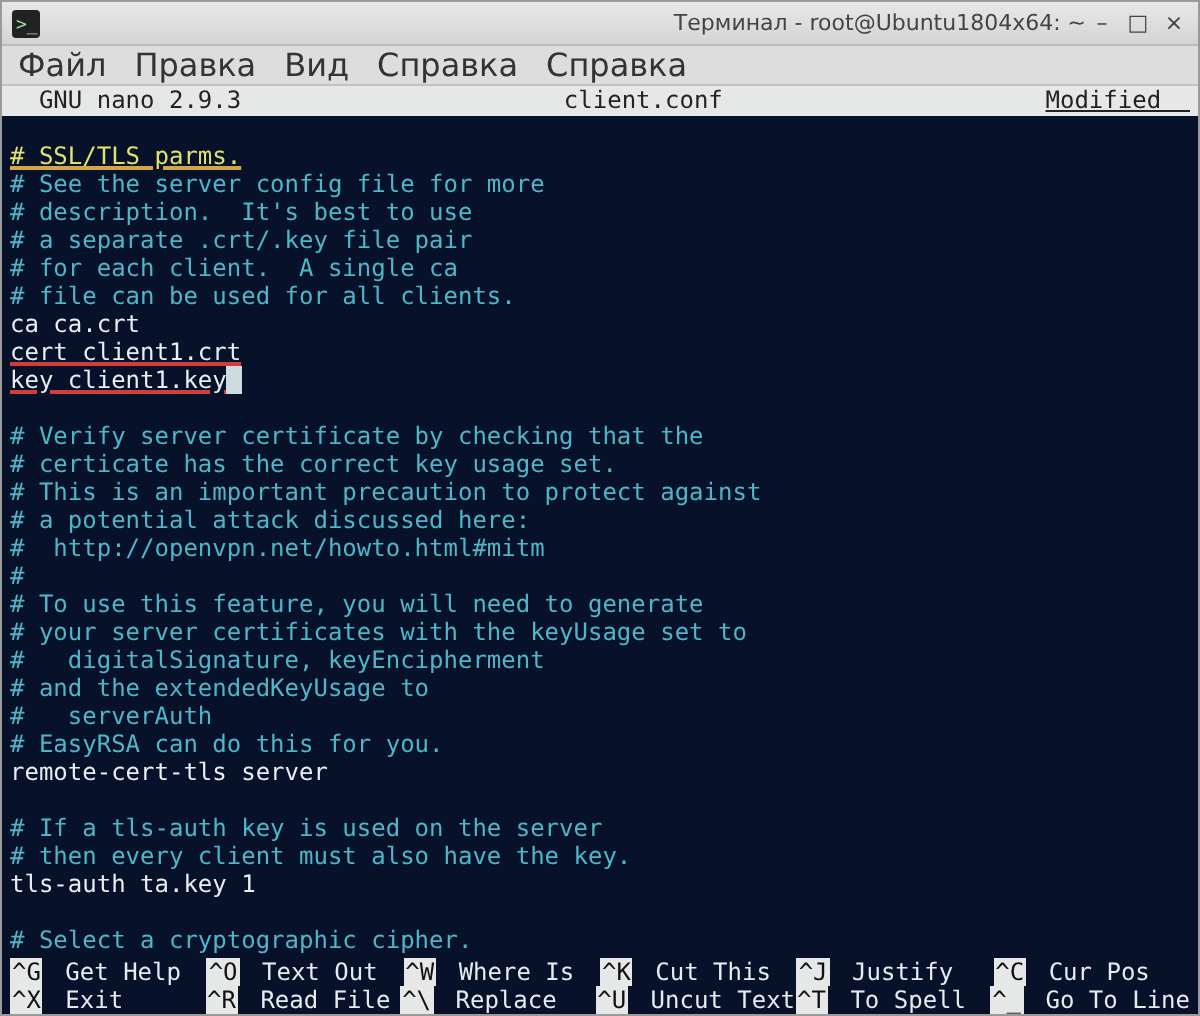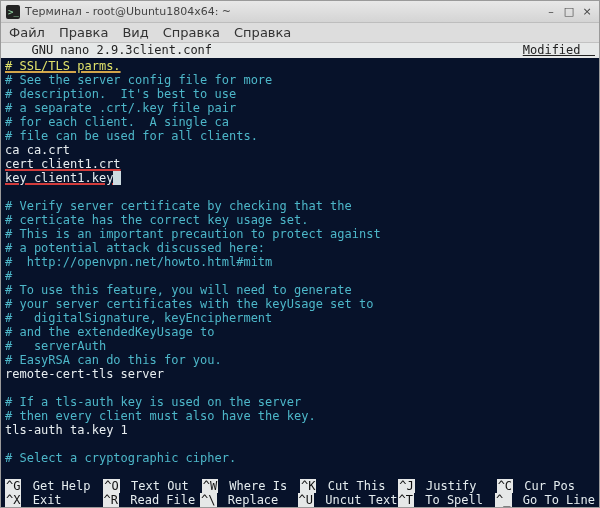--- a/index.html
+++ b/index.html
@@ -1,30 +1,30 @@
 <!DOCTYPE html>
 <html><head>
 <meta charset="utf-8">
 <style>
   * { margin: 0; padding: 0; box-sizing: border-box; }
   html, body { width: 600px; height: 508px; overflow: hidden; font-family: "DejaVu Sans Mono", monospace; font-size: 12px; background: #d6d6d6; }
   .window { width: 600px; height: 508px; display: flex; flex-direction: column; border: 1px solid #9a9a9a; background: #d9d9d9; }
   .titlebar { height: 22px; background: linear-gradient(#e8e8e8,#d4d4d4); display: flex; align-items: center; font-family: "DejaVu Sans", sans-serif; font-size: 11px; color: #444; border-bottom: 1px solid #bdbdbd; }
   .titlebar .icon { width: 16px; height: 16px; margin: 0 4px; display: flex; align-items: center; justify-content: center; }
-  .titlebar .title { flex: 1; text-align: left; font-weight: 500; }
+  .titlebar .title { flex: 1; text-align: right; font-weight: 500; }
   .titlebar .ctrls { display: flex; gap: 2px; margin-right: 4px; }
   .titlebar .ctrls .btn { width: 16px; height: 16px; display: flex; align-items: center; justify-content: center; color: #444; cursor: default; }
-  .menubar { height: 20px; background: #dddddd; display: flex; align-items: center; gap: 14px; padding: 0 8px; font-family: "DejaVu Sans", sans-serif; font-size: 13px; color: #333; border-bottom: 1px solid #c2c2c2; }
+  .menubar { height: 20px; background: #dddddd; display: flex; align-items: center; gap: 14px; padding: 0 8px; font-family: "DejaVu Sans", sans-serif; font-size: 16px; color: #333; border-bottom: 1px solid #c2c2c2; }
   .menubar span { cursor: default; }
   .term { flex: 1; background: #07122a; color: #dfe8ee; display: flex; flex-direction: column; line-height: 14px; letter-spacing: 0; }
   .statusline { background: #e6e8e8; color: #222; display: flex; height: 15px; }
-  .statusline .sl-left { padding-left: 16px; white-space: pre; }
-  .statusline .sl-center { flex: 1; text-align: left; white-space: pre; }
+  .statusline .sl-left { padding-left: 4px; white-space: pre; }
+  .statusline .sl-center { flex: 1; text-align: center; white-space: pre; }
   .statusline .sl-right { padding-right: 4px; white-space: pre; text-decoration: underline; }
-  .editor { flex: 1; padding: 1px 4px 0 4px; white-space: pre; overflow: hidden; }
+  .editor { flex: 1; padding: 1px 4px 0 4px; white-space: pre; overflow: hidden; margin-top: 12px; }
   .c { color: #4db7c9; } 
   .w { color: #e8eef1; } 
   .yu { color: #e0e26a; text-decoration: underline; text-decoration-color: #d3a54a; text-decoration-thickness: 2px; } 
   .ru { text-decoration: underline; text-decoration-color: #d23c3c; text-decoration-thickness: 2px; }
   .line { height: 14px; }
   .cursor { background: #cddbe1; color: #07122a; }
   .footer { background: #07122a; }
   .footrow { display: flex; padding: 0 4px; }
   .fcell { display: flex; flex: 1; align-items: center; }
   .key { background: #e6e8e8; color: #111; padding: 0 1px; }

